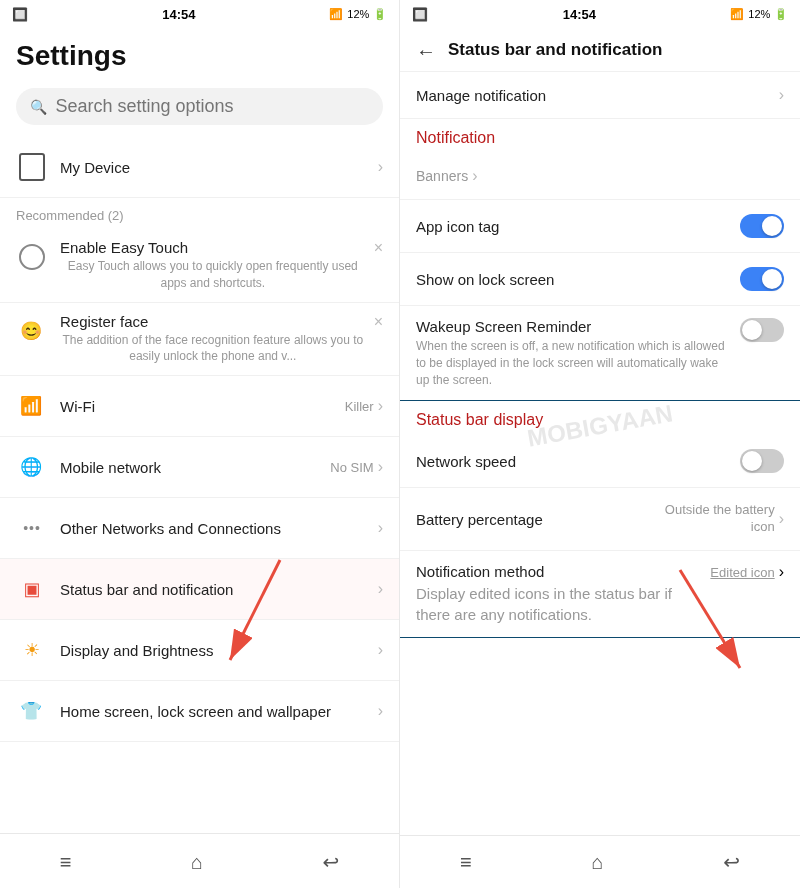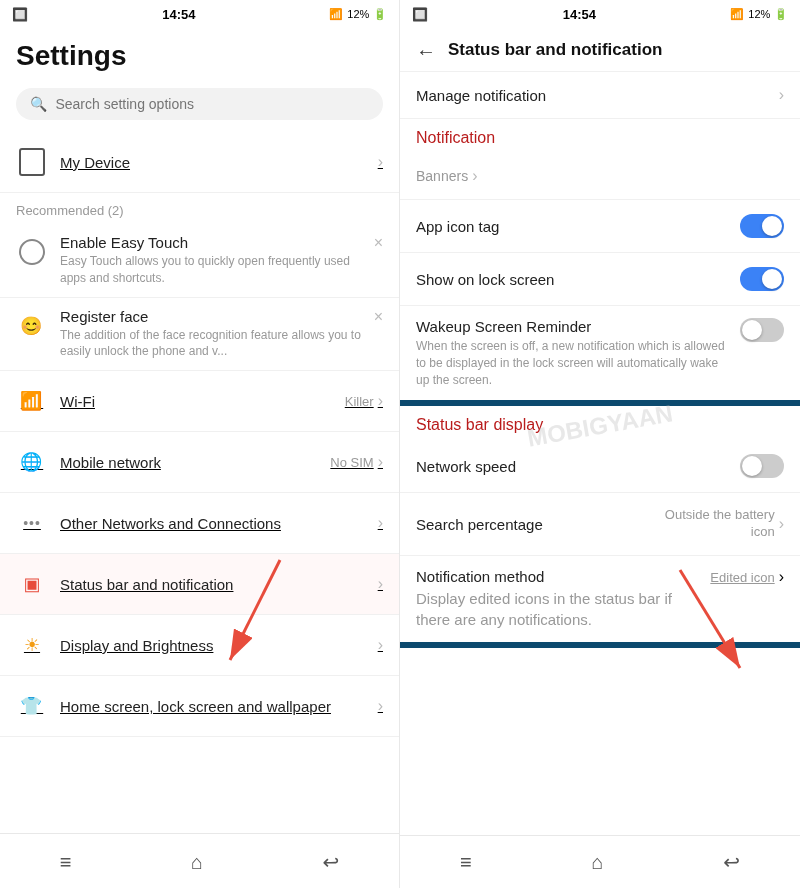--- a/index.html
+++ b/index.html
@@ -16,35 +16,35 @@
     
     .panel { width: 400px; display: flex; flex-direction: column; border-right: 1px solid #e8e8e8; min-height: 888px; background: #fff; }
     .panel-right { width: 400px; display: flex; flex-direction: column; min-height: 888px; background: #fff; }
 
     
     .left-header { padding: 12px 16px 8px; }
     .left-header h1 { font-size: 28px; font-weight: 700; color: #111; }
 
     .search-bar { margin: 8px 16px 12px; background: #f2f2f2; border-radius: 20px; display: flex; align-items: center; padding: 8px 14px; gap: 8px; }
     .search-bar .search-icon-svg { color: #999; font-size: 14px; }
-    .search-bar input { border: none; background: transparent; font-size: 14px; color: #999; outline: none; width: 100%; }
-
-    .menu-item { display: flex; align-items: center; padding: 14px 16px; border-bottom: 1px solid #f0f0f0; cursor: pointer; text-decoration: underline; }
+    .search-bar input { border: none; background: transparent; font-size: 18px; color: #999; outline: none; width: 100%; }
+
+    .menu-item { display: flex; align-items: center; padding: 14px 16px; border-bottom: 1px solid #f0f0f0; cursor: pointer; }
     .menu-item .item-icon { width: 32px; height: 32px; display: flex; align-items: center; justify-content: center; margin-right: 12px; flex-shrink: 0; }
     .menu-item .item-label { flex: 1; font-size: 15px; color: #222; }
     .menu-item .item-sub { font-size: 13px; color: #999; margin-right: 4px; }
     .menu-item .chevron { color: #bbb; font-size: 16px; }
 
     .section-label { padding: 10px 16px 6px; font-size: 13px; color: #999; }
 
     .recommended-item { display: flex; align-items: flex-start; padding: 10px 16px; border-bottom: 1px solid #f0f0f0; cursor: pointer; }
     .recommended-item .rec-icon { width: 32px; height: 32px; display: flex; align-items: center; justify-content: center; margin-right: 12px; flex-shrink: 0; margin-top: 2px; }
     .recommended-item .rec-content { flex: 1; }
     .recommended-item .rec-title { font-size: 15px; color: #222; margin-bottom: 2px; }
-    .recommended-item .rec-desc { font-size: 12px; color: #999; line-height: 1.4; }
+    .recommended-item .rec-desc { font-size: 12px; color: #999; line-height: 1.4; text-align: center; }
     .recommended-item .rec-close { color: #bbb; font-size: 16px; margin-left: 8px; }
 
     .nav-bar { display: flex; align-items: center; justify-content: space-around; padding: 8px 0; border-top: 1px solid #e8e8e8; margin-top: auto; }
     .nav-bar .nav-icon { font-size: 20px; color: #555; cursor: pointer; padding: 6px 20px; }
 
     
     .menu-item.active-item { background: #fff8f8; }
     .menu-item.active-item .item-label { color: #222; }
 
     
@@ -52,21 +52,21 @@
     .right-header .back-btn { font-size: 20px; color: #333; margin-right: 12px; cursor: pointer; }
     .right-header h2 { font-size: 17px; font-weight: 600; color: #111; }
 
     .right-section-label { padding: 10px 16px 6px; font-size: 16px; color: #b91c1c; }
 
     .setting-row { display: flex; align-items: center; padding: 14px 16px; border-bottom: 1px solid #f0f0f0; }
     .setting-row .setting-label { flex: 1; font-size: 15px; color: #222; }
     .setting-row .setting-value { font-size: 14px; color: #999; margin-right: 4px; }
     .setting-row .chevron { color: #bbb; font-size: 16px; }
 
-    .setting-row-multi { display: flex; align-items: flex-start; padding: 12px 16px; border-bottom: 6px solid #0c4a6e; }
+    .setting-row-multi { display: flex; align-items: flex-start; padding: 12px 16px; border-bottom: 1px solid #0c4a6e; }
     .setting-row-multi .setting-label { flex: 1; font-size: 15px; color: #222; }
 
     
     .toggle { width: 44px; height: 24px; border-radius: 12px; display: inline-flex; align-items: center; padding: 2px; cursor: pointer; flex-shrink: 0; }
     .toggle.on { background: #3b82f6; justify-content: flex-end; }
     .toggle.off { background: #ccc; justify-content: flex-start; }
     .toggle-knob { width: 20px; height: 20px; border-radius: 50%; background: #fff; box-shadow: 0 1px 3px rgba(0,0,0,0.3); }
 
     
     .left-panel-wrapper { position: relative; width: 400px; }
@@ -265,21 +265,21 @@
     <div class="right-section-label">Status bar display</div>
 
     <div class="setting-row">
       <span class="setting-label">Network speed</span>
       <div class="toggle off">
         <div class="toggle-knob"></div>
       </div>
     </div>
 
     <div class="setting-row">
-      <span class="setting-label">Search percentage</span>
+      <span class="setting-label">Battery percentage</span>
       <span class="setting-value" style="text-align:right; max-width:130px; font-size:13px; line-height:1.3;">Outside the battery icon</span>
       <span class="chevron">›</span>
     </div>
 
     <div class="setting-row-multi">
       <div style="flex:1;">
         <div class="setting-label">Notification method</div>
         <div style="font-size:15px; color:#999; line-height:1.4; margin-top:3px;">Display edited icons in the status bar if there are any notifications.</div>
       </div>
       <div style="display:flex; align-items:center; gap:4px; flex-shrink:0; margin-left:8px;">

